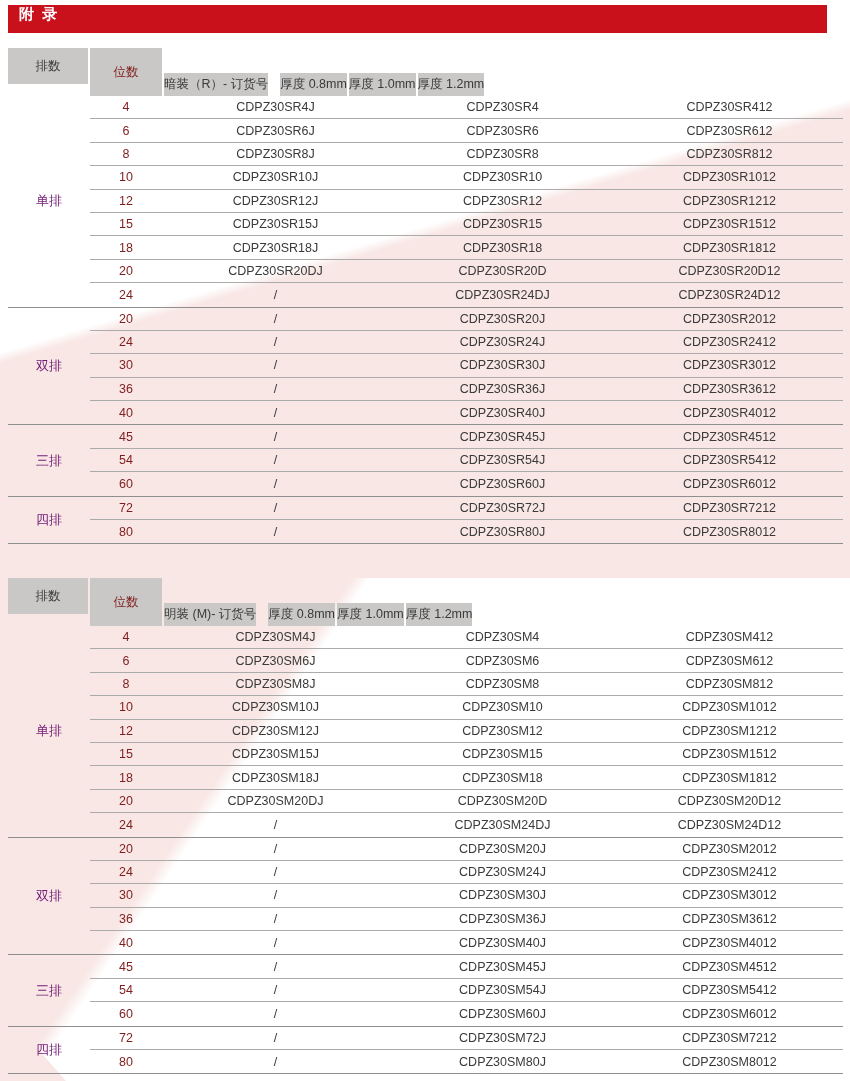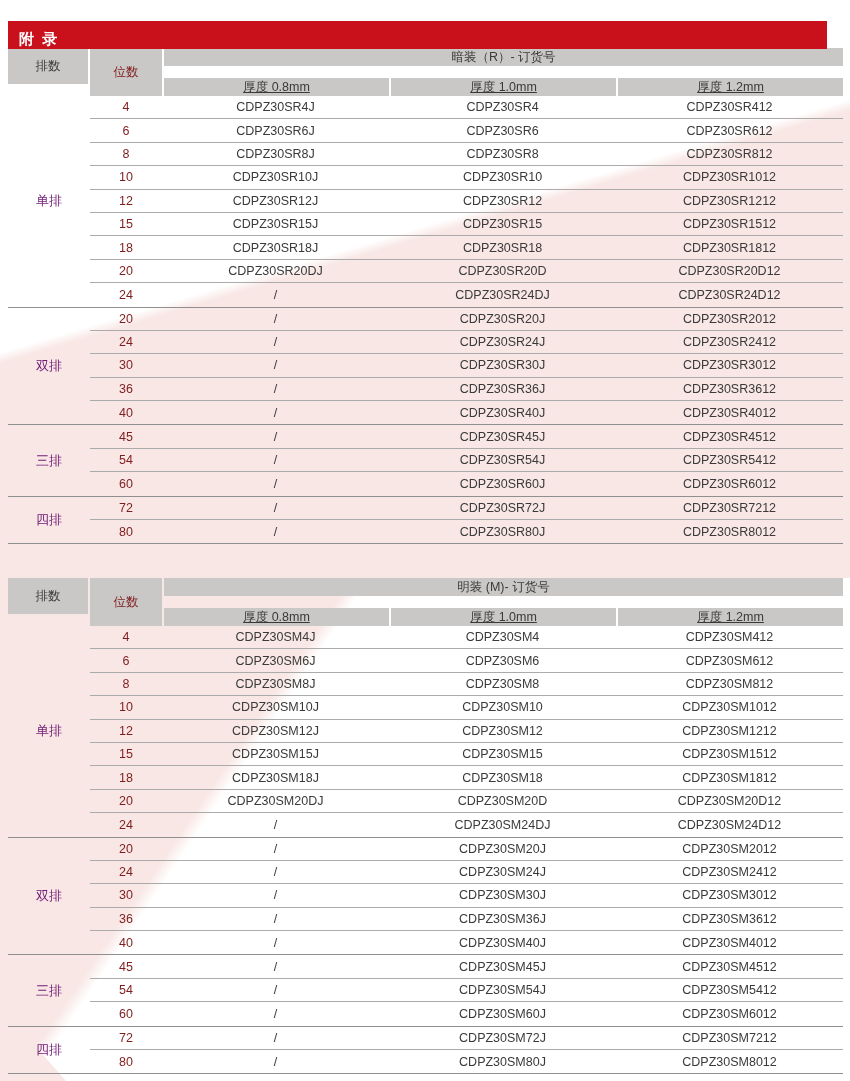--- a/index.html
+++ b/index.html
@@ -9,38 +9,38 @@
   
   .band{position:absolute;z-index:0;}
   .band1{left:0;top:96px;width:850px;height:482px;
          background:linear-gradient(163.4deg, rgba(248,231,229,0) 34.9%, #f8e7e5 36.4%);}
   .band2{left:0;top:578px;width:850px;height:503px;
          background:linear-gradient(304deg, rgba(248,231,229,0) 68.9%, #f8e7e5 70.4%);}
   .band3{left:0;top:1000px;width:70px;height:81px;
          background:#f8e7e5;clip-path:polygon(0 6px,66px 81px,0 81px);}
 
   
-  .titlebar{position:absolute;z-index:3;left:8px;top:21px;width:819px;height:28px;
-            background:#c9111c;display:flex;align-items:flex-end;}
+  .titlebar{position:absolute;z-index:3;left:8px;top:5px;width:819px;height:28px;
+            background:#c9111c;display:flex;align-items:flex-start;}
   .titlebar span{color:#fff;font-weight:bold;font-size:15px;letter-spacing:2px;padding-left:11px;}
 
   
   .tbl{position:absolute;z-index:2;left:8px;width:835px;}
   #table0{top:48px;}
   #table1{top:578px;}
 
   .thead{display:flex;gap:2px;height:48px;}
   .hc{background:#c9c8c6;display:flex;align-items:center;justify-content:center;
       font-size:12.5px;color:#3a3a3a;}
   .hc.rows{width:80px;height:36px;}
   .hc.pos{width:72px;height:48px;}
-  .hr{flex:1;display:flex;flex-direction:column;gap:12px;}
+  .hr{flex:1;display:flex;flex-direction:row;gap:12px;align-items:flex-end;}
   .hc.span{height:23px;}
   .hsub{display:flex;gap:2px;height:23px;}
-  .hsub .hc{flex:1;text-decoration:underline;}
+  .hsub .hc{flex:1;}
 
   .tbody{display:flex;flex-direction:column;}
   .group{display:flex;border-bottom:1px solid #8f8f8f;}
   .glabel{width:82px;display:flex;align-items:center;justify-content:center;
           font-size:13px;color:#701a75;}
   .grows{flex:1;display:flex;flex-direction:column;}
   .row{display:flex;height:23.4px;align-items:center;box-sizing:border-box;}
   .row:not(:last-child){border-bottom:1px solid #ababab;}
   .pos{width:72px;text-align:center;font-size:12.5px;color:#7f1d1d;}
   .c{flex:1;text-align:center;font-size:12.5px;color:#3a3a3a;}

